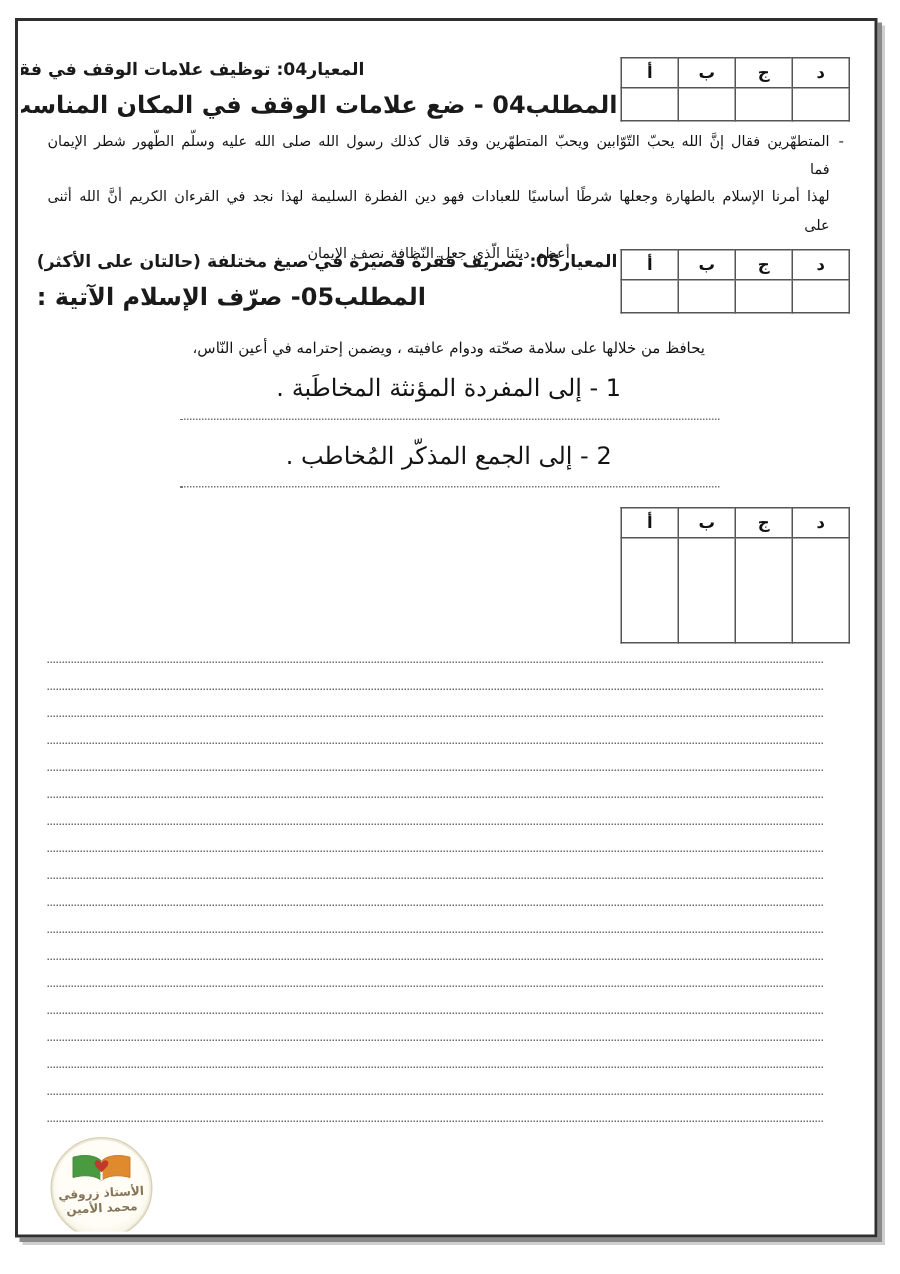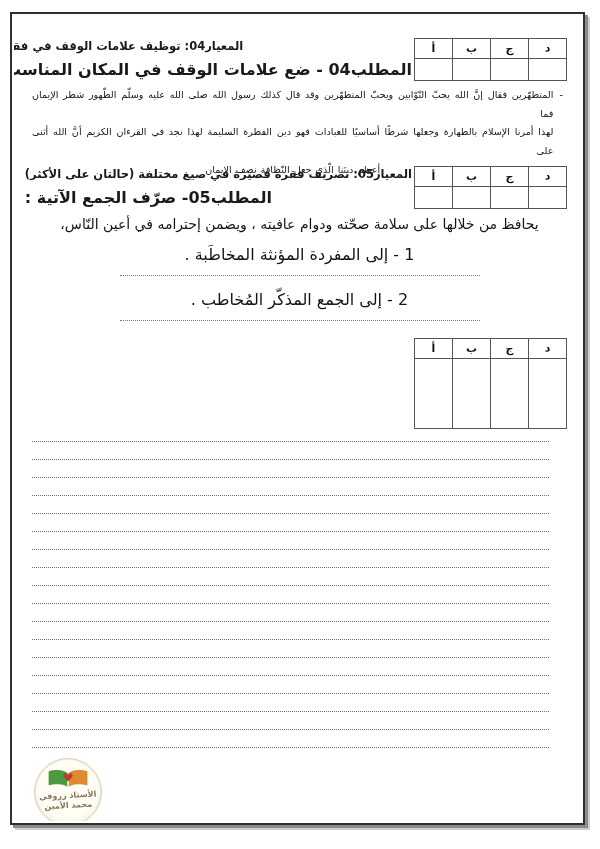--- a/index.html
+++ b/index.html
@@ -118,25 +118,25 @@
     display: block;
     text-align: justify;
     text-align-last: justify;
   }
   .para-text .ln.last {
     text-align-last: center;
   }
 
   
   .sentence {
-    font-size: 14px;
+    font-size: 10px;
     color: #141414;
     text-align: center;
     line-height: 1.7;
-    margin-top: 1px;
+    margin-top: 12px;
   }
   .answer-item {
     font-size: 16px;
     color: #141414;
     text-align: center;
     line-height: 1.7;
     margin-top: 4px;
   }
   .dotted-rule {
     border-bottom: 1px dotted #777777;
@@ -243,21 +243,21 @@
           <tr class="body">
             <td></td>
             <td></td>
             <td></td>
             <td></td>
           </tr>
         </tbody>
           </table>
         <div class="headings">
           <div class="criterion">المعيار05: تصريف فقرة قصيرة في صيغ مختلفة (حالتان على الأكثر)</div>
-          <div class="requirement">المطلب05- صرّف الجمع الآتية :</div>
+          <div class="requirement">المطلب05- صرّف الإسلام الآتية :</div>
         </div>
       </div>
 
       <div style="margin-top:1px;">
         <div class="sentence">يحافظ من خلالها على سلامة صحّته ودوام عافيته ، ويضمن إحترامه في أعين النّاس،</div>
 
         <div class="answer-item">1 - إلى المفردة المؤنثة المخاطَبة .</div>
         <div class="dotted-rule" style="width:360px;"></div>
 
         <div class="answer-item" style="margin-top:10px;">2 - إلى الجمع المذكّر المُخاطب .</div>

